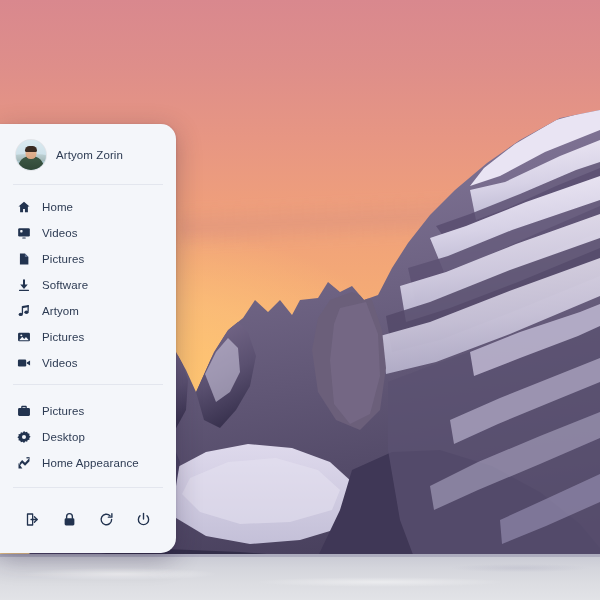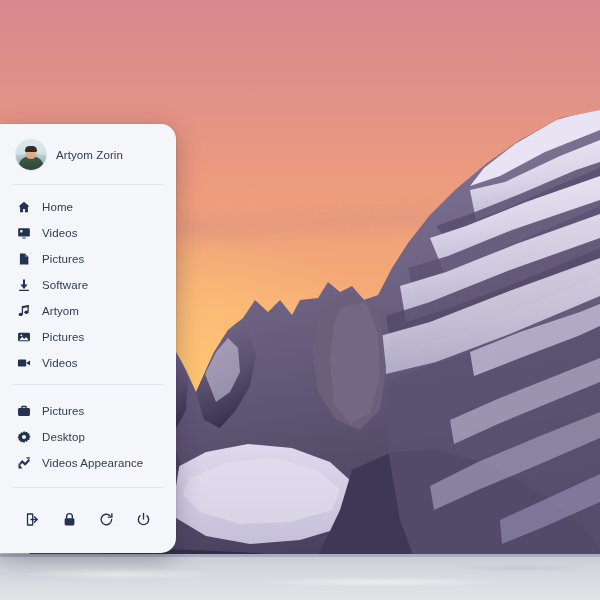--- a/index.html
+++ b/index.html
@@ -317,21 +317,21 @@
       </div>
 
       <div class="item">
         <span class="ic">
           <svg width="14" height="14" viewBox="0 0 24 24">
             <path d="M2.6 21.4V12l6.6 9.4z" fill="#22334f"></path>
             <path d="M4.4 11.8l4.4-4.8 5 4.6 7.6-8v5.2l-7.6 8-5-4.6-4.4 4.8z" fill="#22334f"></path>
             <rect x="16.2" y="2" width="5.4" height="2.2" fill="#22334f"></rect>
           </svg>
         </span>
-        <span class="lbl">Videos Appearance</span>
+        <span class="lbl">Home Appearance</span>
       </div>
 
     </div>
 
     <div class="sep"></div>
 
     <div class="actions">
 
       <div class="act">
         <svg width="15" height="15" viewBox="0 0 24 24" fill="none" stroke="#22334f" stroke-width="2.1" stroke-linecap="round" stroke-linejoin="round">

